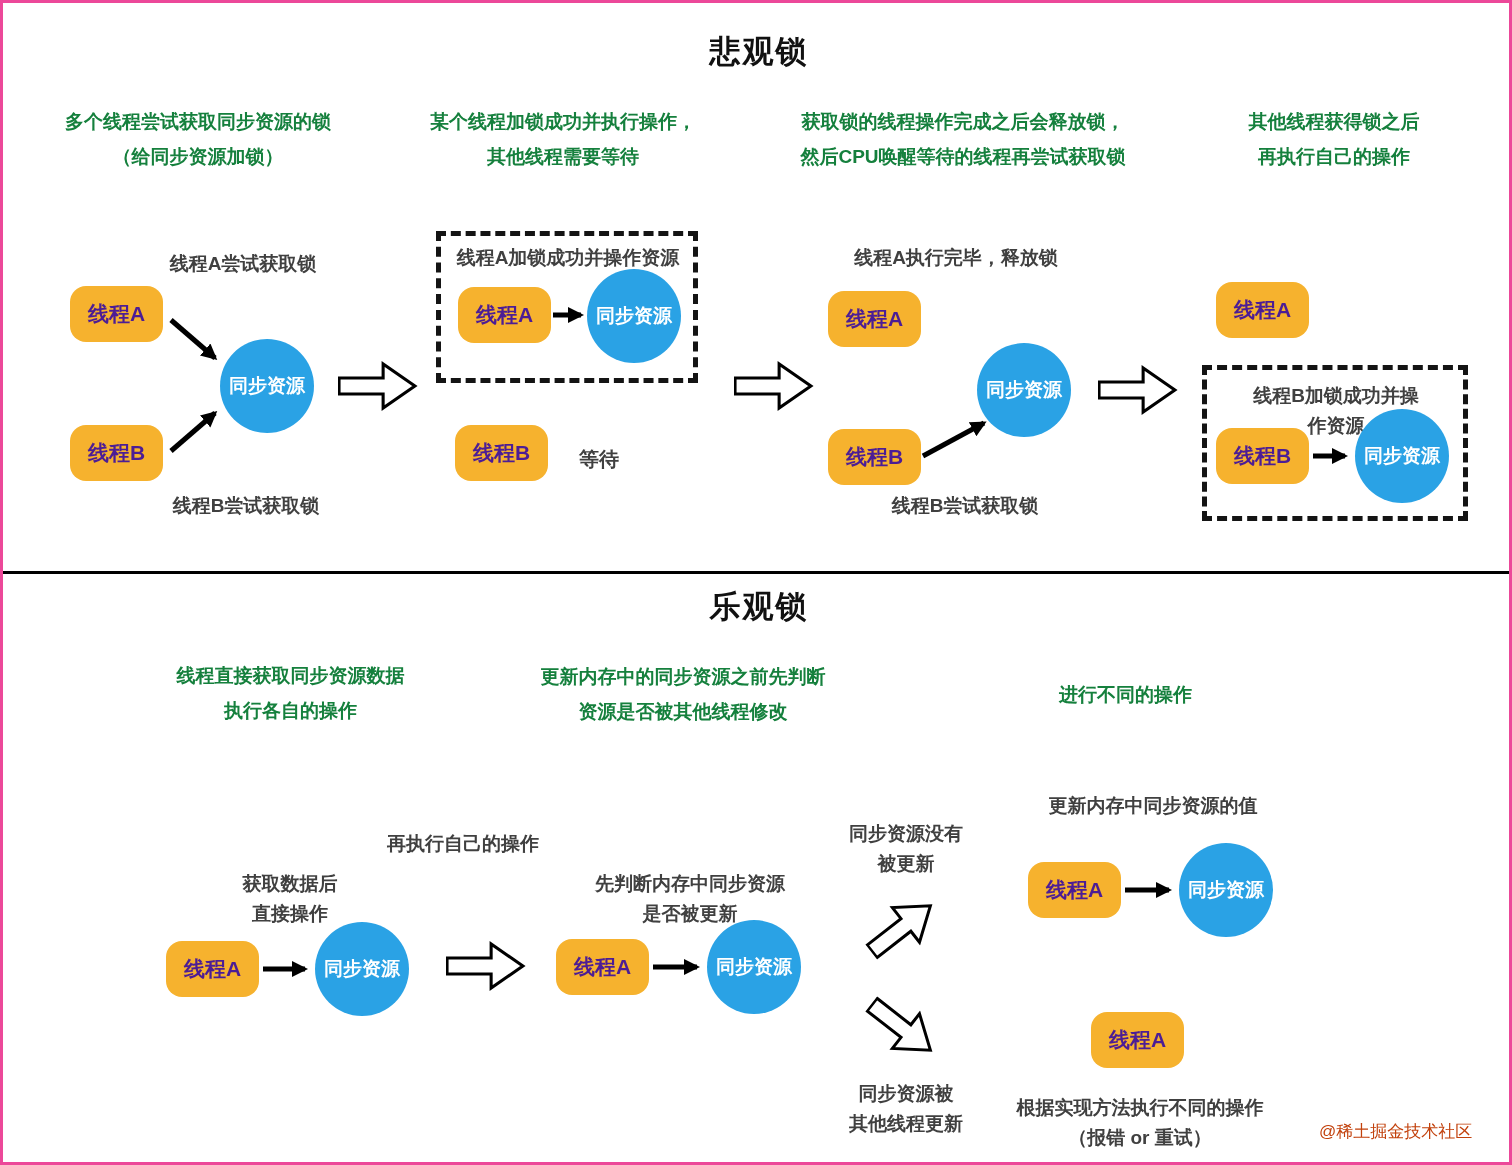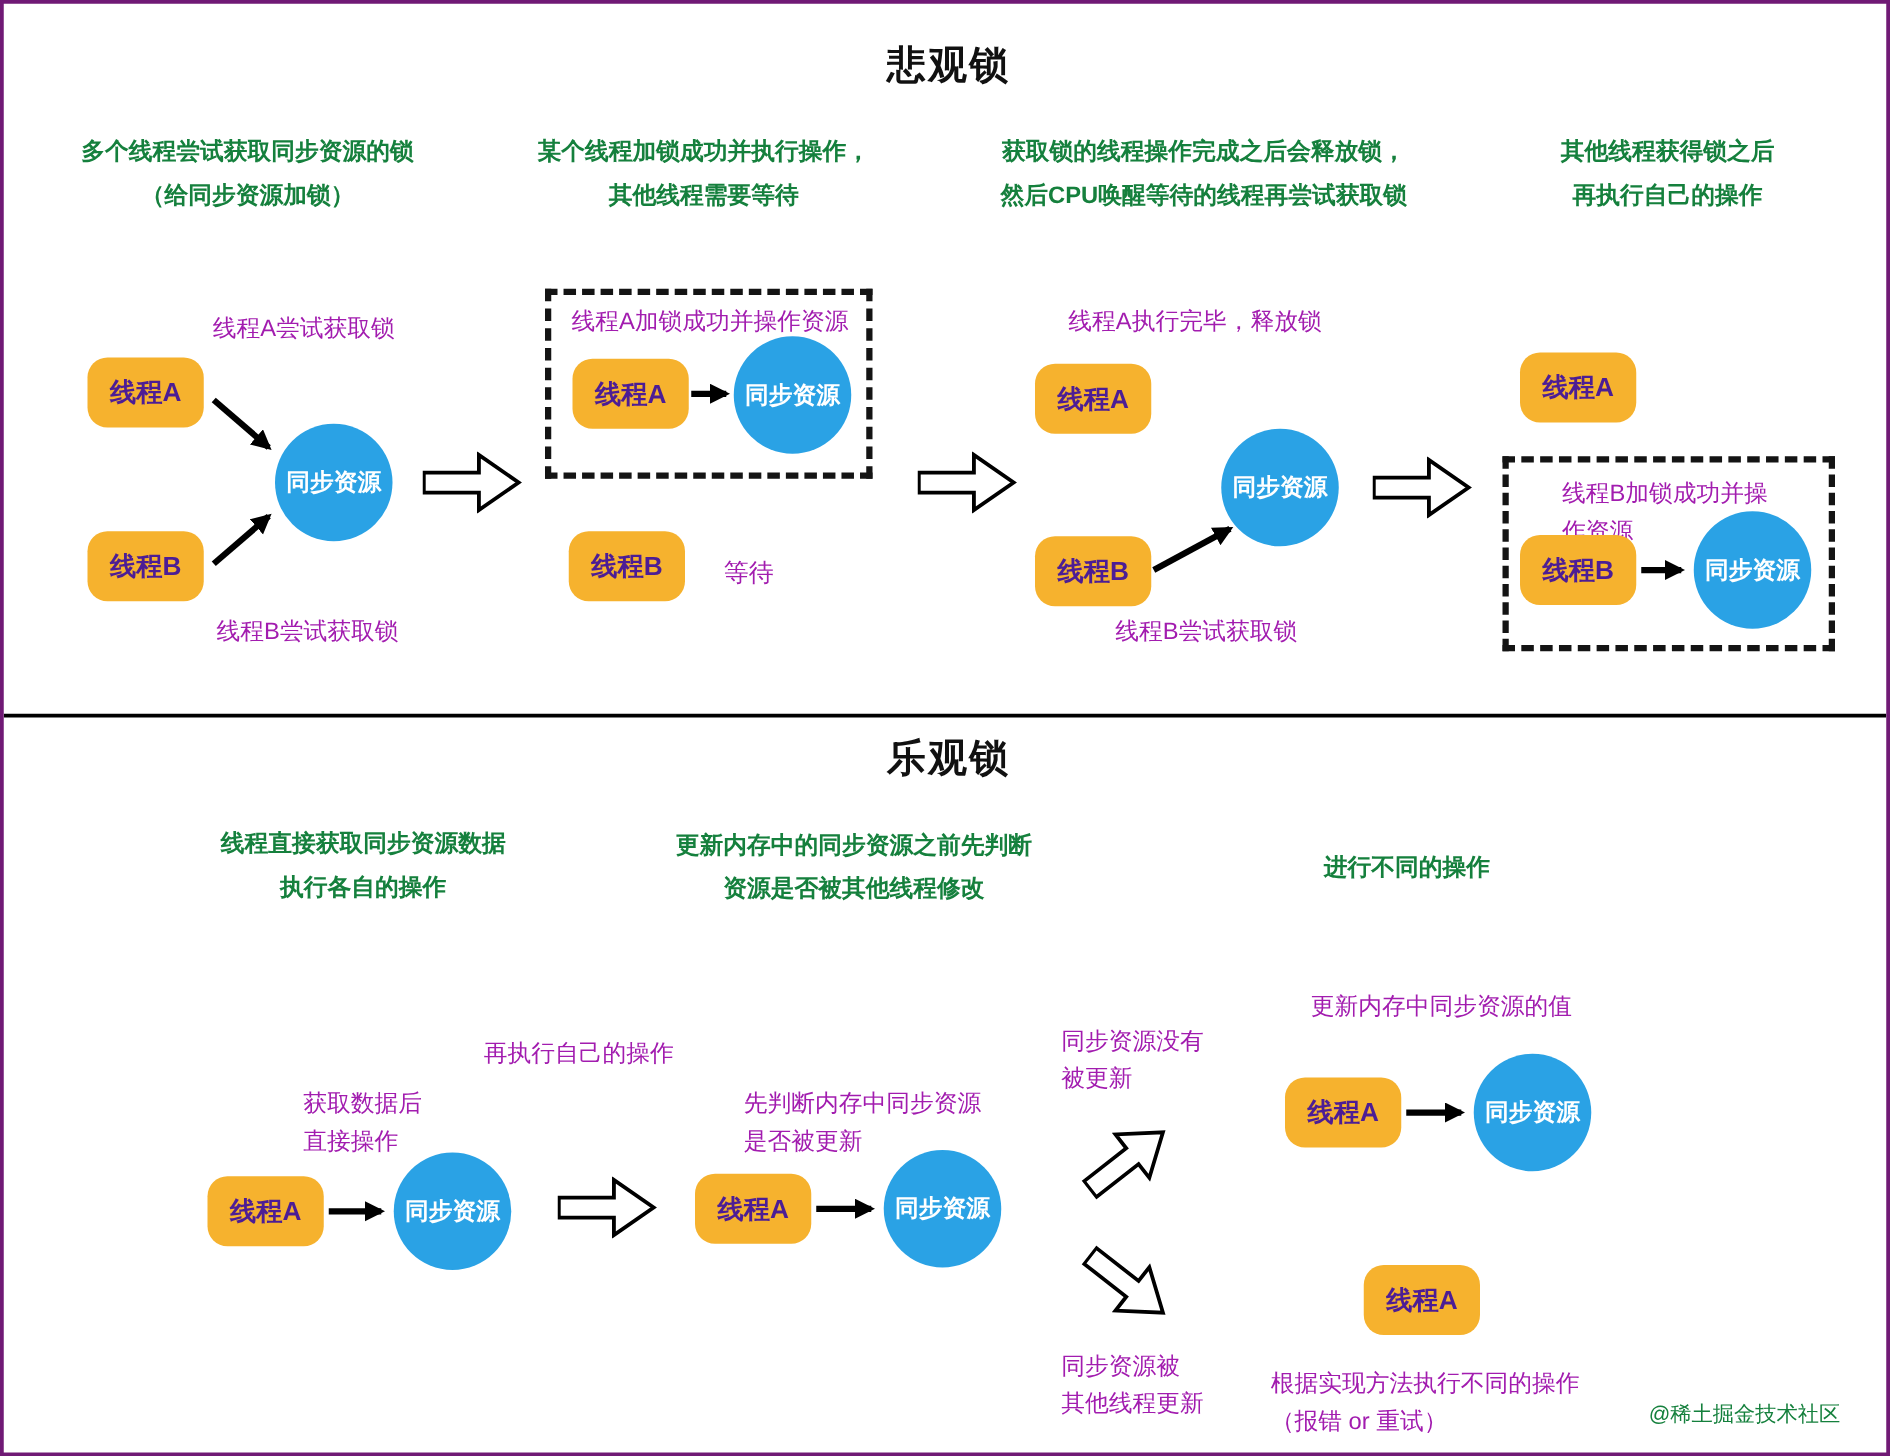--- a/index.html
+++ b/index.html
@@ -1,19 +1,19 @@
 <!DOCTYPE html>
 <html><head>
 <meta charset="utf-8">
 <style>
   *{margin:0;padding:0;box-sizing:border-box}
   body{background:#ffffff}
   .canvas{
     position:relative;width:1512px;height:1165px;background:#fff;
-    border:3px solid #701a75;overflow:hidden;
+    border:3px solid #ec4899;overflow:hidden;
     font-family:"Liberation Sans","DejaVu Sans",sans-serif;
   }
   .sec-title{
     position:absolute;transform:translateX(-50%);
     font-size:31px;font-weight:700;color:#111;letter-spacing:2px;white-space:nowrap;
   }
   .card{
     position:absolute;background:#fff;color:#15803d;font-weight:700;font-size:19px;
     line-height:1.8;display:flex;align-items:center;justify-content:center;
     text-align:center;white-space:pre-line;
@@ -27,28 +27,28 @@
     position:absolute;width:93px;height:56px;background:#f6b22e;color:#4c1d95;
     font-weight:700;font-size:21px;border-radius:16px;
     display:flex;align-items:center;justify-content:center;white-space:nowrap;
   }
   .circle{
     position:absolute;width:94px;height:94px;background:#2aa2e5;color:#fff;
     font-weight:700;font-size:19px;border-radius:50%;
     display:flex;align-items:center;justify-content:center;white-space:nowrap;
   }
   .label{
-    position:absolute;transform:translateX(-50%);font-size:19px;font-weight:400;
-    color:#a21caf;white-space:pre-line;line-height:1.6;
+    position:absolute;transform:translateX(-50%);font-size:19px;font-weight:700;
+    color:#404040;text-align:center;white-space:pre-line;line-height:1.6;
   }
   .dash{position:absolute;border:5px dashed #141414}
   .arr{position:absolute}
   .arr line{stroke:#000;stroke-width:5}
   .divider{position:absolute;left:0;width:100%;height:3px;background:#000}
-  .watermark{position:absolute;font-size:17px;color:#15803d;font-weight:500;white-space:nowrap}
+  .watermark{position:absolute;font-size:17px;color:#c2410c;font-weight:500;white-space:nowrap}
 </style>
 </head>
 <body>
 
 <svg width="0" height="0" style="position:absolute">
   <defs>
     <marker id="ah" markerUnits="userSpaceOnUse" markerWidth="20" markerHeight="20" refX="13" refY="8" orient="auto">
       <path d="M0,0 L16,8 L0,16 Z" fill="#000"></path>
     </marker>
     <symbol id="harrow" viewBox="0 0 78 50" preserveAspectRatio="none">

